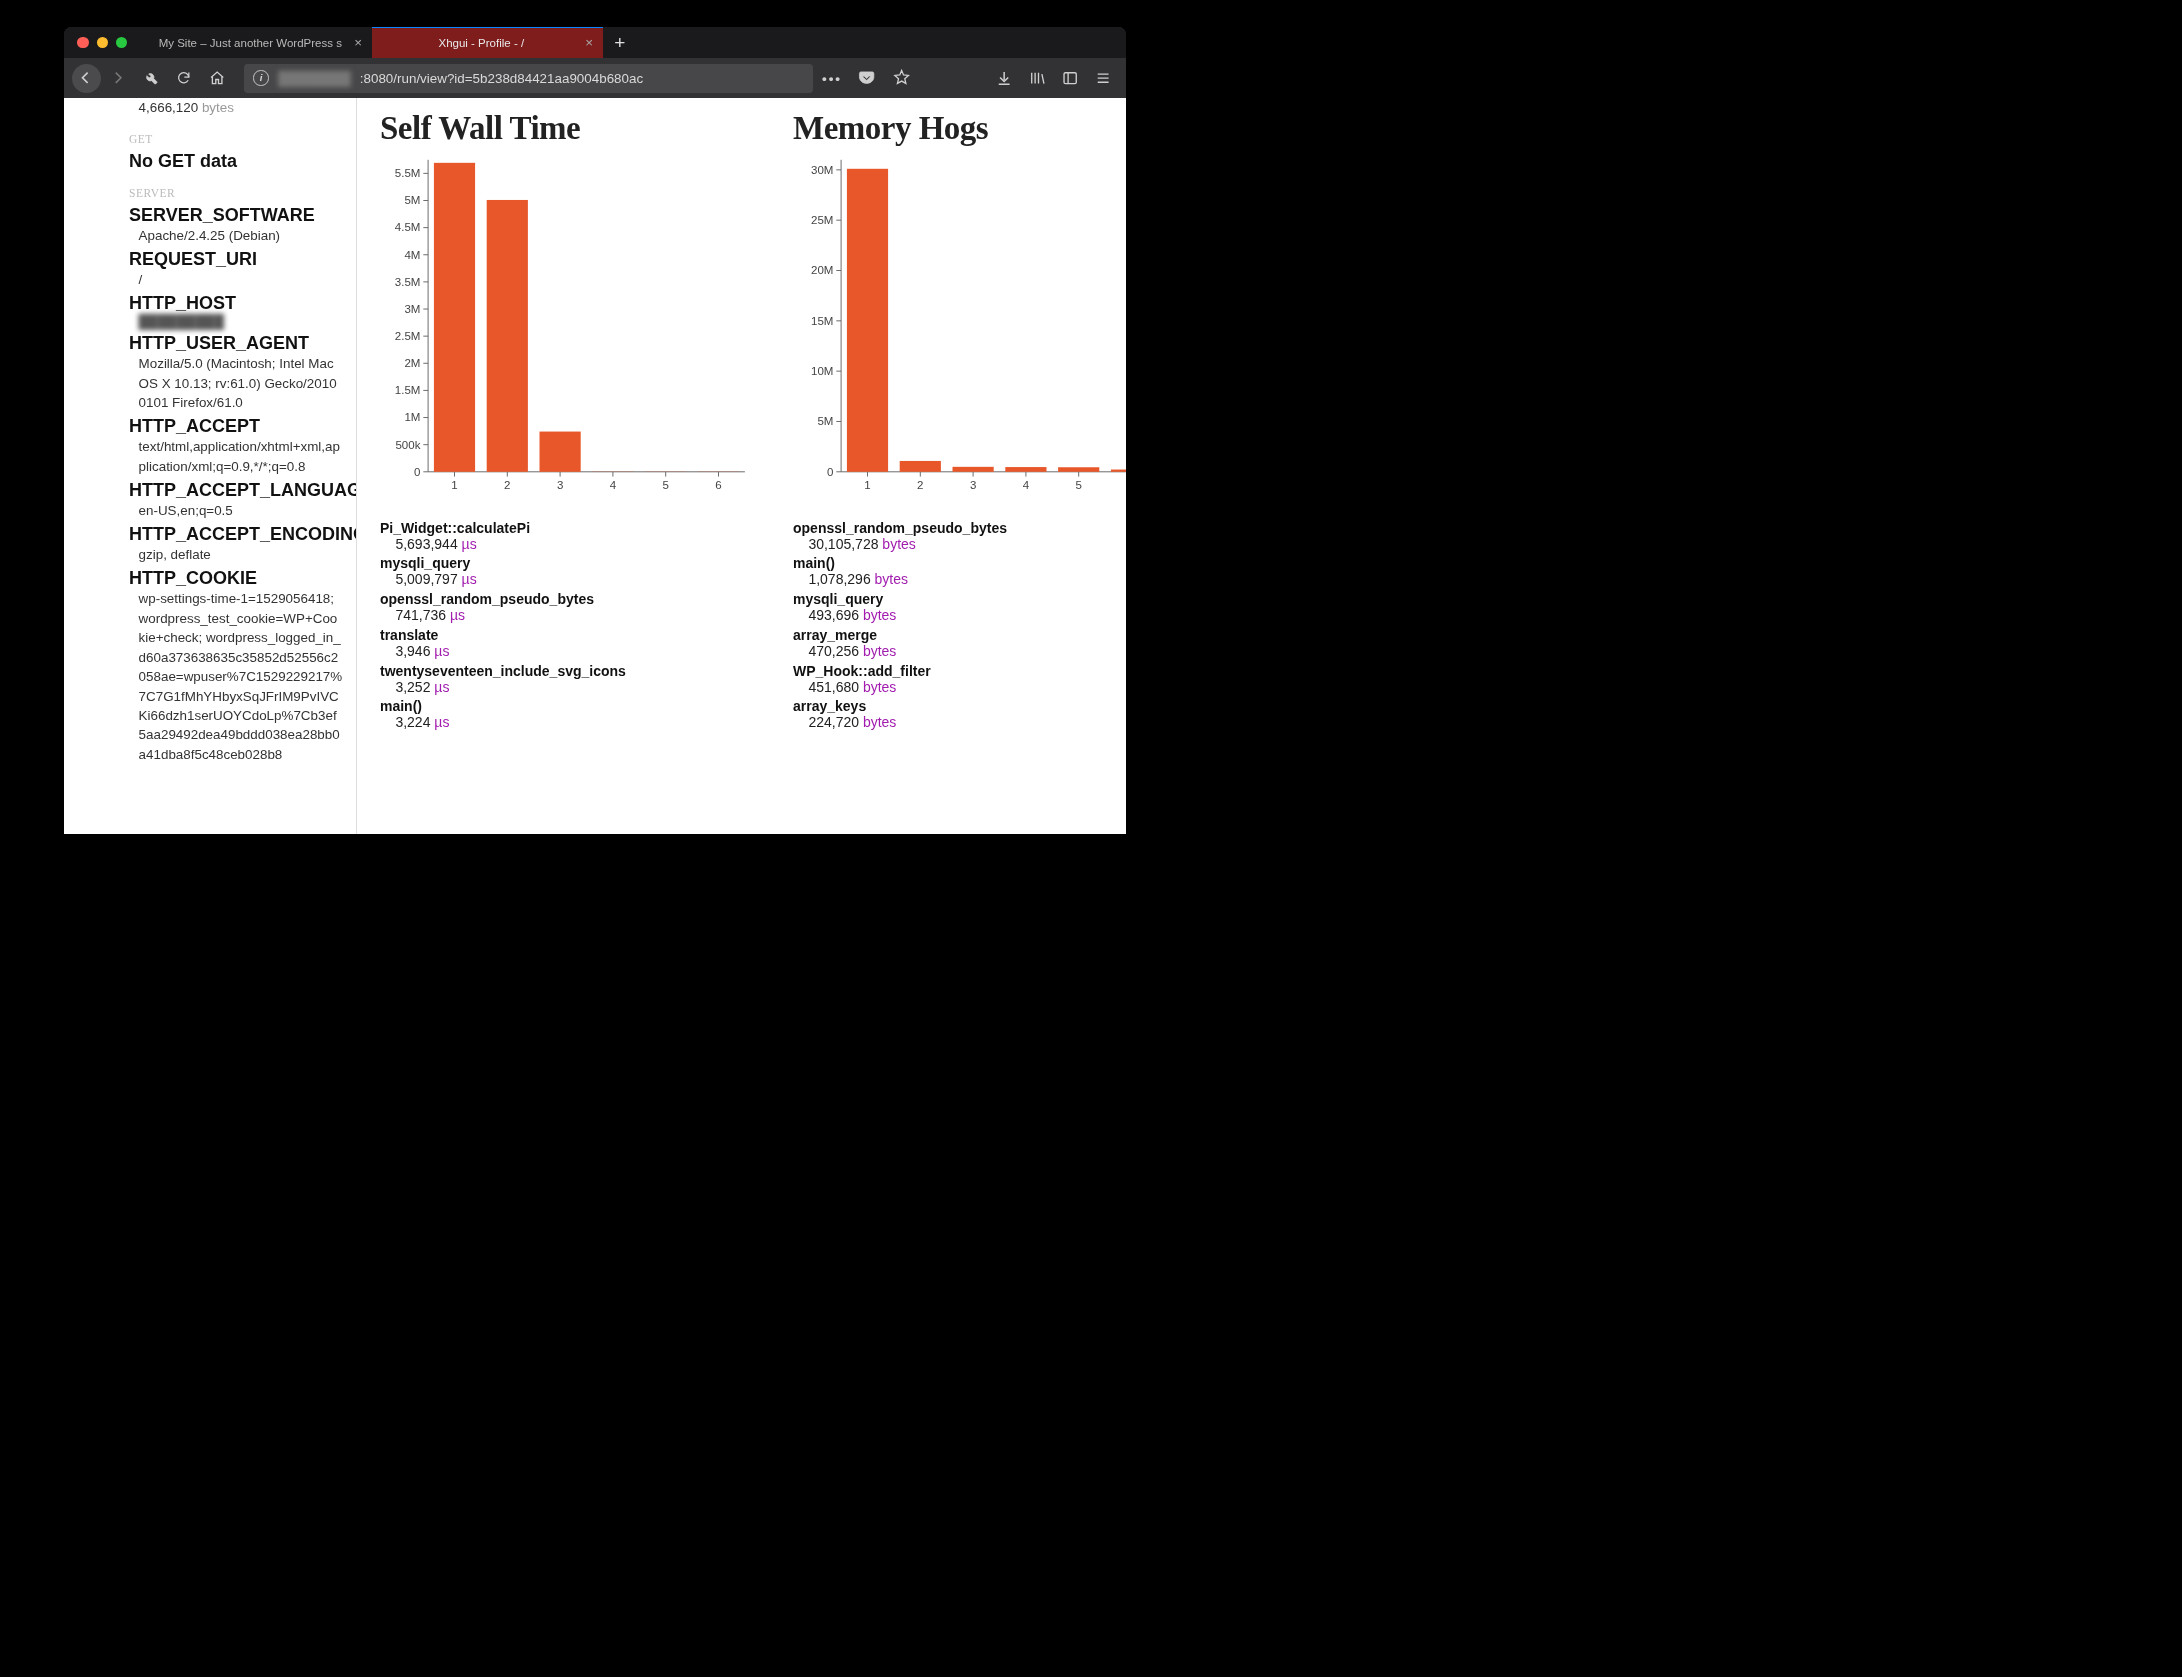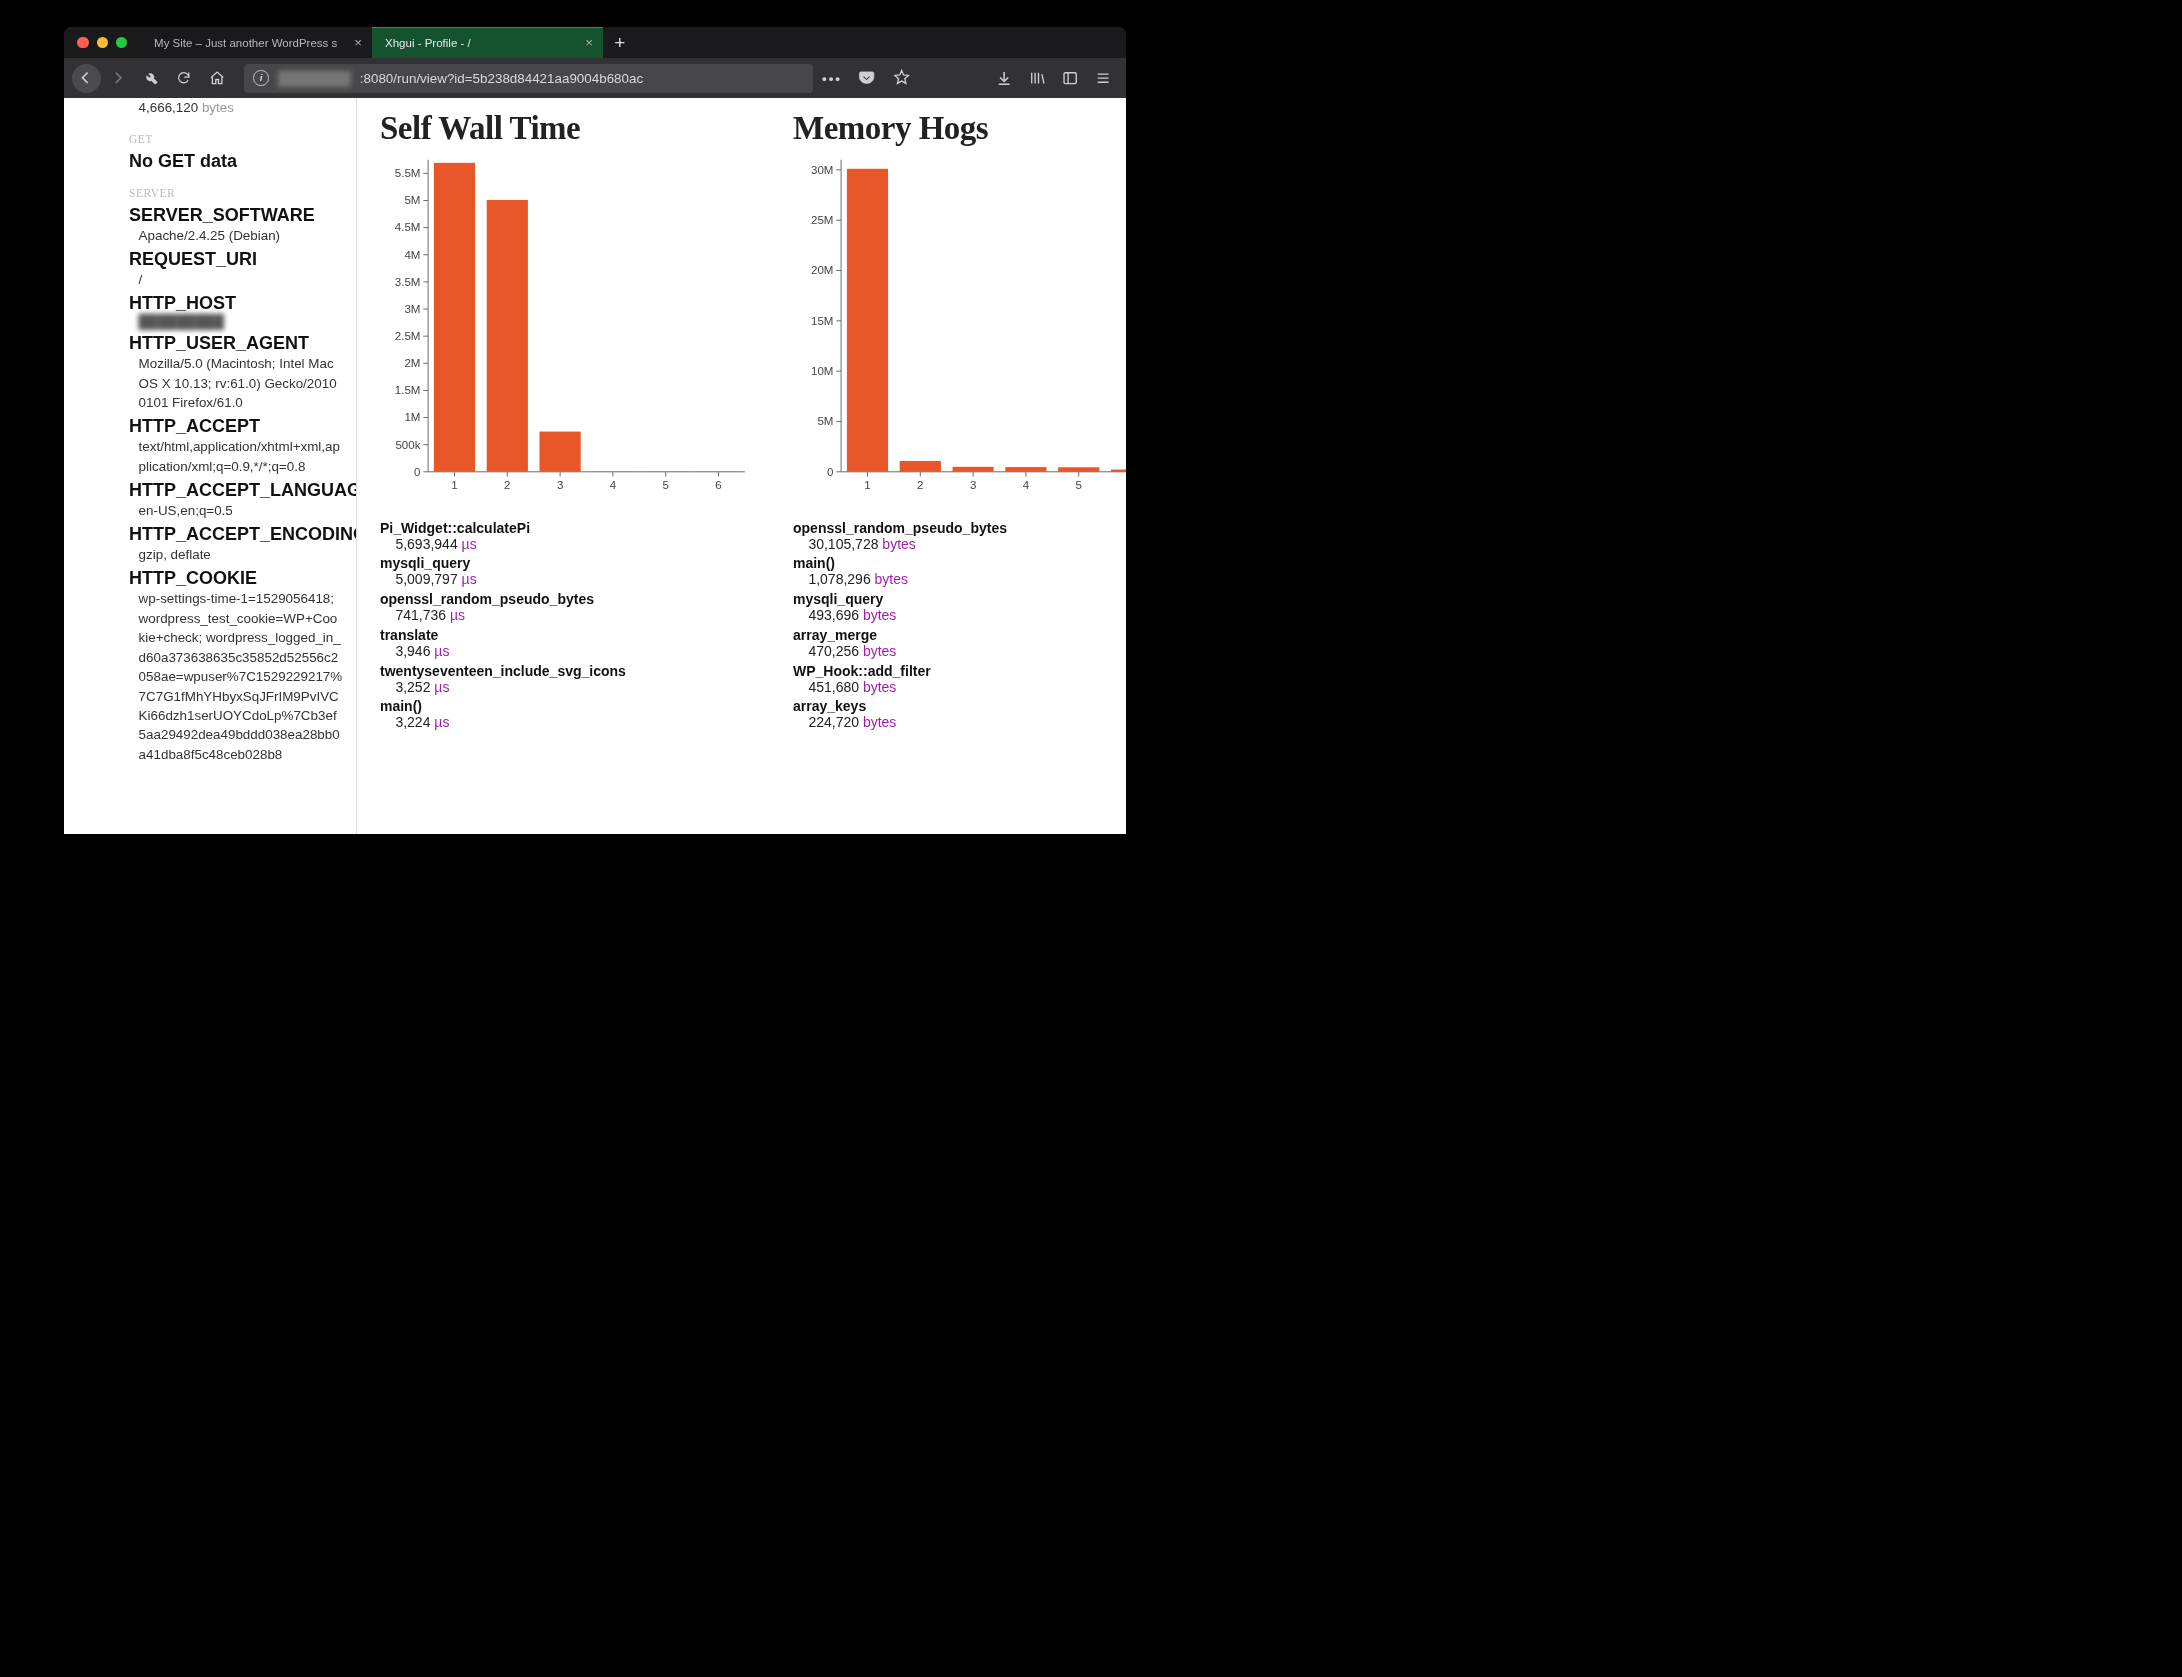--- a/index.html
+++ b/index.html
@@ -45,27 +45,27 @@
     display: flex;
     align-items: center;
     padding: 0 9.6px 0 13.4px;
     color: #b9b9b9;
     font-size: 11.5px;
     background: #1a1a1c;
     gap: 7.7px;
     max-width: 231px;
   }
   .tab.active {
-    background: #14532d;
+    background: #7f1d1d;
     color: #e8e8e8;
     border-top: 1.9px solid #0a84ff;
     padding-top: 0;
     margin-top: 0px;
   }
-  .tab .tab-title { white-space: nowrap; overflow: hidden; text-overflow: ellipsis; flex: 1; }
+  .tab .tab-title { white-space: nowrap; overflow: hidden; text-overflow: ellipsis; flex: 1; text-align: center; }
   .tab .x { color: #aaa; font-size: 13.4px; line-height: 1; cursor: pointer; }
   .newtab { color: #ddd; font-size: 19px; padding: 0 11.5px; cursor: pointer; }
   
   .toolbar {
     height: 40px;
     background: #323234;
     display: flex;
     align-items: center;
     padding: 0 7.7px;
     gap: 1.9px;

